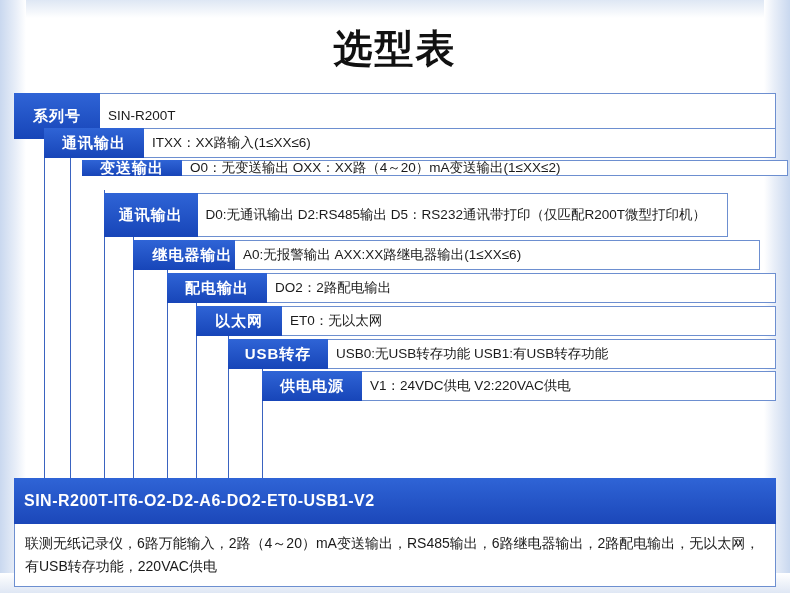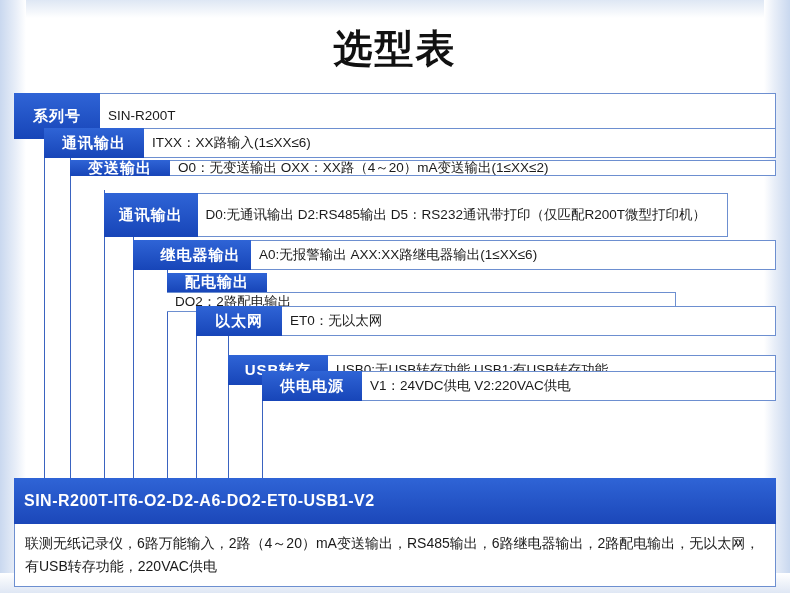--- a/index.html
+++ b/index.html
@@ -118,41 +118,41 @@
     <div class="vline" style="left: 228px; top: 336px; height: 142px;"></div>
     <div class="vline" style="left: 262px; top: 369px; height: 109px;"></div>
     <div class="row" style="left: 14px; top: 93px; width: 762px; height: 46px;">
       <div class="tag" style="width: 86px;">系列号</div>
       <div class="val" style="width: 676px;">SIN-R200T</div>
     </div>
     <div class="row" style="left: 44px; top: 128px; width: 732px; height: 30px;">
       <div class="tag" style="width: 100px;">通讯输出</div>
       <div class="val" style="width: 632px;">ITXX：XX路输入(1≤XX≤6)</div>
     </div>
-    <div class="row" style="left: 70px; top: 160px; width: 706px; height: 16px;">
+    <div class="row" style="left: 70px; top: 160px; width: 706px; height: 16px; padding-left: 12px;">
       <div class="tag" style="width: 100px;">变送输出</div>
       <div class="val" style="width: 606px;">O0：无变送输出 OXX：XX路（4～20）mA变送输出(1≤XX≤2)</div>
     </div>
     <div class="row" style="left: 104px; top: 193px; width: 624px; height: 44px;">
       <div class="tag" style="width: 100px;">通讯输出</div>
       <div class="val" style="width: 572px;">D0:无通讯输出 D2:RS485输出 D5：RS232通讯带打印（仅匹配R200T微型打印机）</div>
     </div>
     <div class="row" style="left: 133px; top: 240px; width: 643px; height: 30px;">
-      <div class="tag" style="width: 118px; padding-left: 24px;">继电器输出</div>
+      <div class="tag" style="width: 102px; padding-left: 24px;">继电器输出</div>
       <div class="val" style="width: 525px;">A0:无报警输出 AXX:XX路继电器输出(1≤XX≤6)</div>
     </div>
-    <div class="row" style="left: 167px; top: 273px; width: 609px; height: 30px; flex-direction: column;">
+    <div class="row" style="left: 167px; top: 273px; width: 609px; height: 30px;">
       <div class="tag" style="width: 100px;">配电输出</div>
       <div class="val" style="width: 509px;">DO2：2路配电输出</div>
     </div>
     <div class="row" style="left: 196px; top: 306px; width: 580px; height: 30px;">
       <div class="tag" style="width: 86px;">以太网</div>
       <div class="val" style="width: 494px;">ET0：无以太网</div>
     </div>
-    <div class="row" style="left: 228px; top: 355px; width: 548px; height: 30px;">
+    <div class="row" style="left: 228px; top: 339px; width: 548px; height: 30px;">
       <div class="tag" style="width: 100px;">USB转存</div>
       <div class="val" style="width: 448px;">USB0:无USB转存功能 USB1:有USB转存功能</div>
     </div>
     <div class="row" style="left: 262px; top: 371px; width: 514px; height: 30px;">
       <div class="tag" style="width: 100px;">供电电源</div>
       <div class="val" style="width: 414px;">V1：24VDC供电 V2:220VAC供电</div>
     </div>
   </div>
 
 <div id="result">

